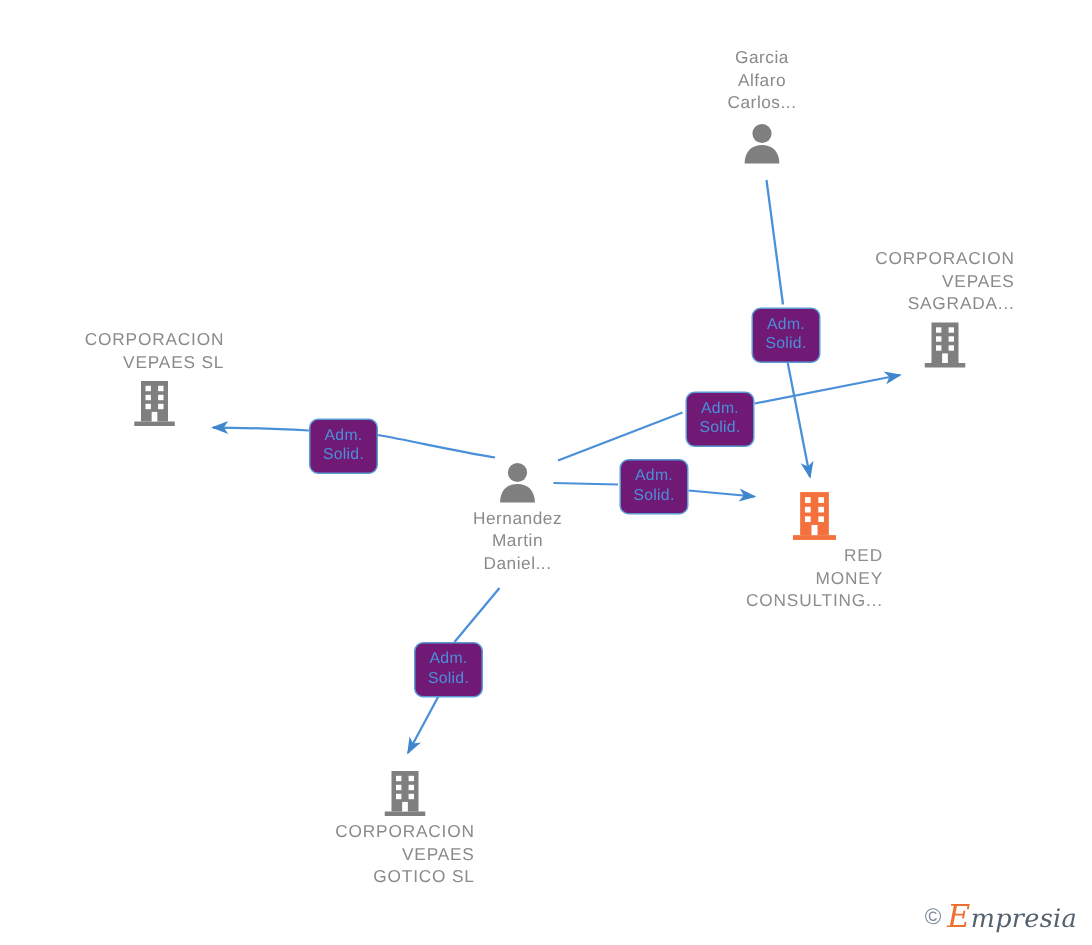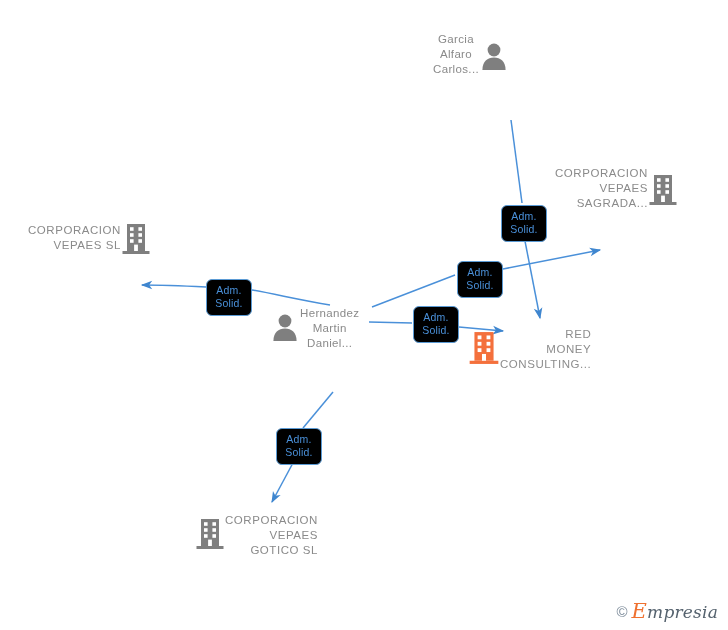--- a/index.html
+++ b/index.html
@@ -35,20 +35,21 @@
     pointer-events: none;
   }
 
   
   .node {
     position: absolute;
     width: 150px;
     margin-left: -75px;
     text-align: center;
     display: flex;
+    flex-direction: column;
     align-items: center;
   }
   .node-label {
     font-size: 11.5px;
     line-height: 15px;
     letter-spacing: .35px;
     color: #8a8a8a;
     white-space: pre-line;
   }
   .node-label.company {
@@ -64,21 +65,21 @@
   }
   .node.label-top .node-icon { margin-top: 3px; }
   .node.label-bottom .node-icon { margin-bottom: 3px; }
 
   
   .edge-label {
     position: absolute;
     box-sizing: border-box;
     border: 1.3px solid #5b9bd5;
     border-radius: 6px;
-    background: #000000;
+    background: #701a75;
     color: #4a90d9;
     font-size: 10.5px;
     line-height: 13px;
     letter-spacing: .2px;
     text-align: center;
     padding: 4px 6px 5px 6px;
     width: 46px;
     white-space: pre-line;
   }
 

